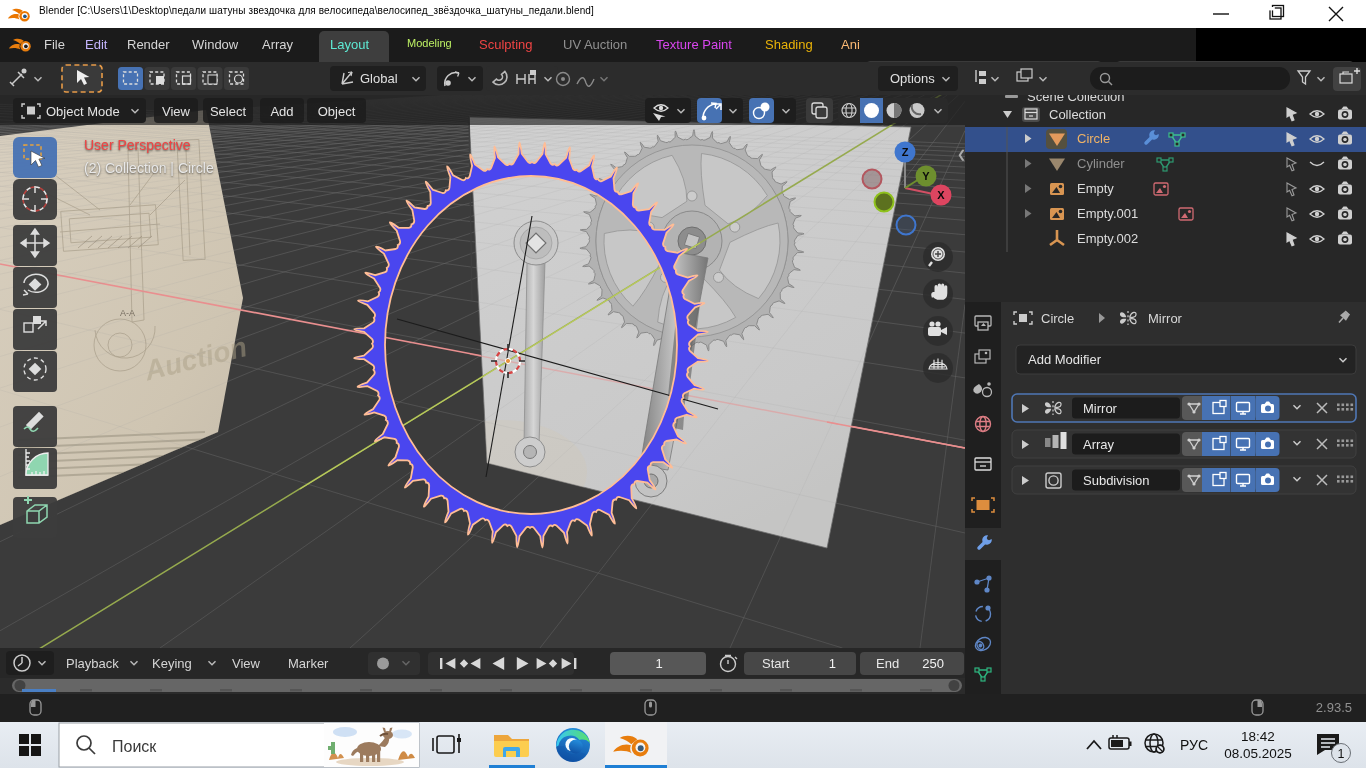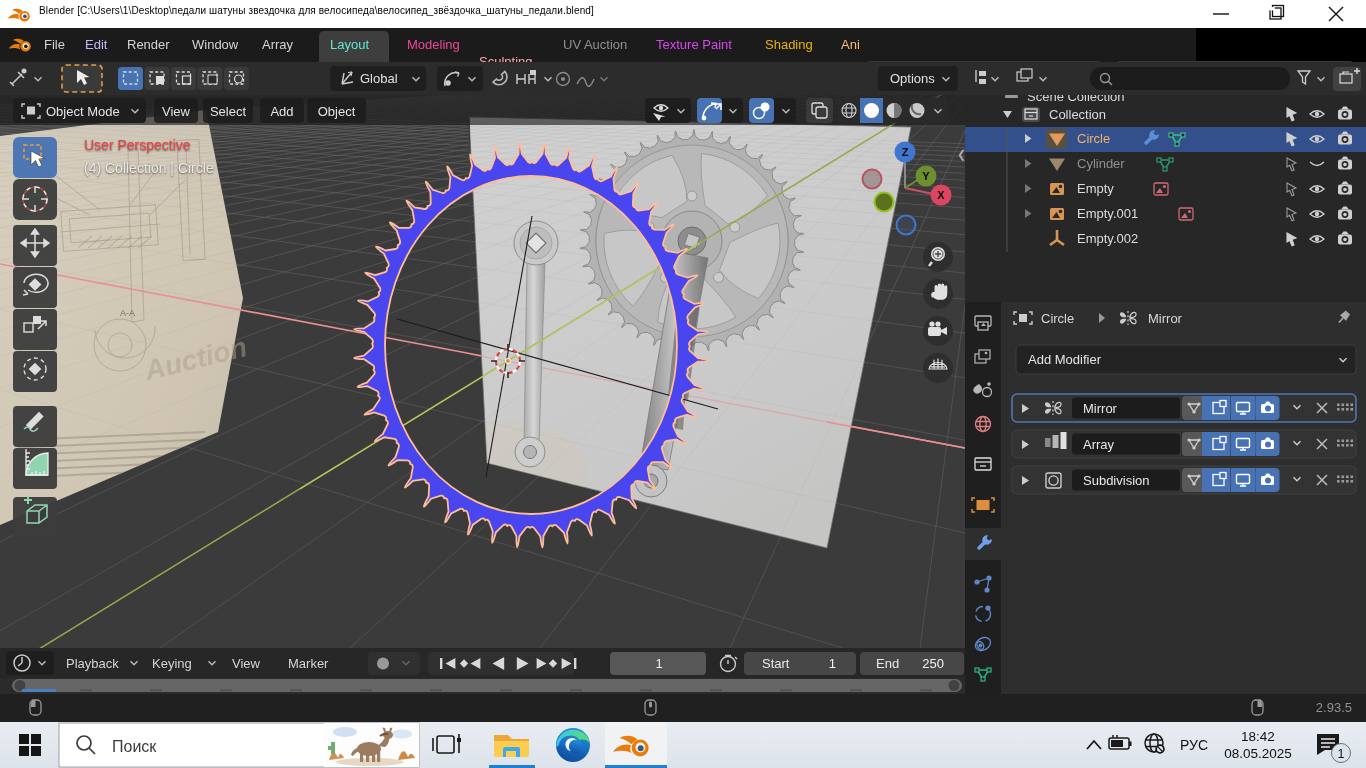--- a/index.html
+++ b/index.html
@@ -141,22 +141,22 @@
         <circle cx="3.4" cy="1.2" r="3.8" fill="#eee"></circle>
         <circle cx="3.6" cy="1.7" r="2.3" fill="#1d1d1d"></circle>
       </g>
     </svg>
     <div class="abs txt" style="left:44px;top:9px;font-size:13px;color:#d5d5d5">File</div>
     <div class="abs txt" style="left:85px;top:9px;font-size:13px;color:#c4b5fd">Edit</div>
     <div class="abs txt" style="left:127px;top:9px;font-size:13px;color:#d5d5d5">Render</div>
     <div class="abs txt" style="left:192px;top:9px;font-size:13px;color:#d5d5d5">Window</div>
     <div class="abs txt" style="left:262px;top:9px;font-size:13px;color:#d5d5d5">Array</div>
     <div class="abs txt" style="left:330px;top:9px;font-size:13px;color:#5eead4">Layout</div>
-    <div class="abs txt" style="left:407px;top:9px;font-size:13px;color:#ec4899">Modeling</div>
-    <div class="abs txt" style="left:479px;top:26px;font-size:13px;color:#fca5a5">Sculpting</div>
+    <div class="abs txt" style="left:407px;top:9px;font-size:11px;color:#bef264">Modeling</div>
+    <div class="abs txt" style="left:479px;top:9px;font-size:13px;color:#ef4444">Sculpting</div>
     <div class="abs txt" style="left:563px;top:9px;font-size:13px;color:#909090">UV Auction</div>
     <div class="abs txt" style="left:656px;top:9px;font-size:13px;color:#d946ef">Texture Paint</div>
     <div class="abs txt" style="left:765px;top:9px;font-size:13px;color:#eab308">Shading</div>
     <div class="abs txt" style="left:841px;top:9px;font-size:13px;color:#fdba74">Ani</div>
     <div class="abs" style="left:866px;top:33px;width:236px;height:26px;background:#1c1c1c;border:1px solid #3a3a3a;border-radius:4px"></div>
     <svg class="abs" width="46" height="26" style="left:868px;top:33px" viewBox="0 0 46 26">
       <path d="M10 16 l4 -8 4 8 Z" fill="#ddd"></path>
       <circle cx="19" cy="14" r="4.4" fill="#1c1c1c" stroke="#ddd" stroke-width="1.3"></circle>
       <circle cx="21" cy="8" r="1.6" fill="#ddd"></circle>
       <path d="M28.5 12.2 L32 15.8 L35.5 12.2" stroke="#bbb" stroke-width="1.4" fill="none"></path>
@@ -288,21 +288,21 @@
       <path d="M842 13 h14 M842 18 h14"></path>
     </g>
     <circle cx="871.5" cy="15.5" r="7.5" fill="#fff"></circle>
     <circle cx="894" cy="15.5" r="7.5" fill="#d0d0d0"></circle>
     <path d="M894 8 a7.5 7.5 0 0 1 0 15 Z" fill="#777"></path>
     <circle cx="917" cy="15.5" r="7.5" fill="#c9c9c9"></circle>
     <path d="M912 10 a7.5 7.5 0 0 0 9 9" stroke="#666" stroke-width="2" fill="none"></path>
     <path d="M934.5 14.2 L938 17.8 L941.5 14.2" stroke="#bbb" stroke-width="1.4" fill="none"></path>
   </svg>
 <div class="abs txt" style="left:84px;top:137px;font-size:14px;color:#ef4444;text-shadow:0 1px 2px rgba(0,0,0,0.6)">User Perspective</div>
-<div class="abs txt" style="left:84px;top:160px;font-size:14px;color:#e8e8e8;text-shadow:0 1px 2px rgba(0,0,0,0.6)">(4) Collection | Circle</div>
+<div class="abs txt" style="left:84px;top:160px;font-size:14px;color:#e8e8e8;text-shadow:0 1px 2px rgba(0,0,0,0.6)">(2) Collection | Circle</div>
 <svg class="abs" width="70" height="553" style="left:0;top:137px;overflow:visible" viewBox="0 0 70 553">
     <rect x="13" y="0" width="44" height="41" rx="6" fill="#4772b3" fill-opacity="0.95"></rect>
     <rect x="13" y="42" width="44" height="41" rx="6" fill="#3c3c3c" fill-opacity="0.95"></rect>
     <rect x="13" y="88" width="44" height="41" rx="4" fill="#3c3c3c" fill-opacity="0.95"></rect>
     <rect x="13" y="130" width="44" height="41" rx="4" fill="#3c3c3c" fill-opacity="0.95"></rect>
     <rect x="13" y="172" width="44" height="41" rx="4" fill="#3c3c3c" fill-opacity="0.95"></rect>
     <rect x="13" y="214" width="44" height="41" rx="4" fill="#3c3c3c" fill-opacity="0.95"></rect>
     <rect x="13" y="269" width="44" height="41" rx="4" fill="#3c3c3c" fill-opacity="0.95"></rect>
     <rect x="13" y="311" width="44" height="41" rx="4" fill="#3c3c3c" fill-opacity="0.95"></rect>
     <rect x="13" y="360" width="44" height="41" rx="4" fill="#3c3c3c" fill-opacity="0.95"></rect>

